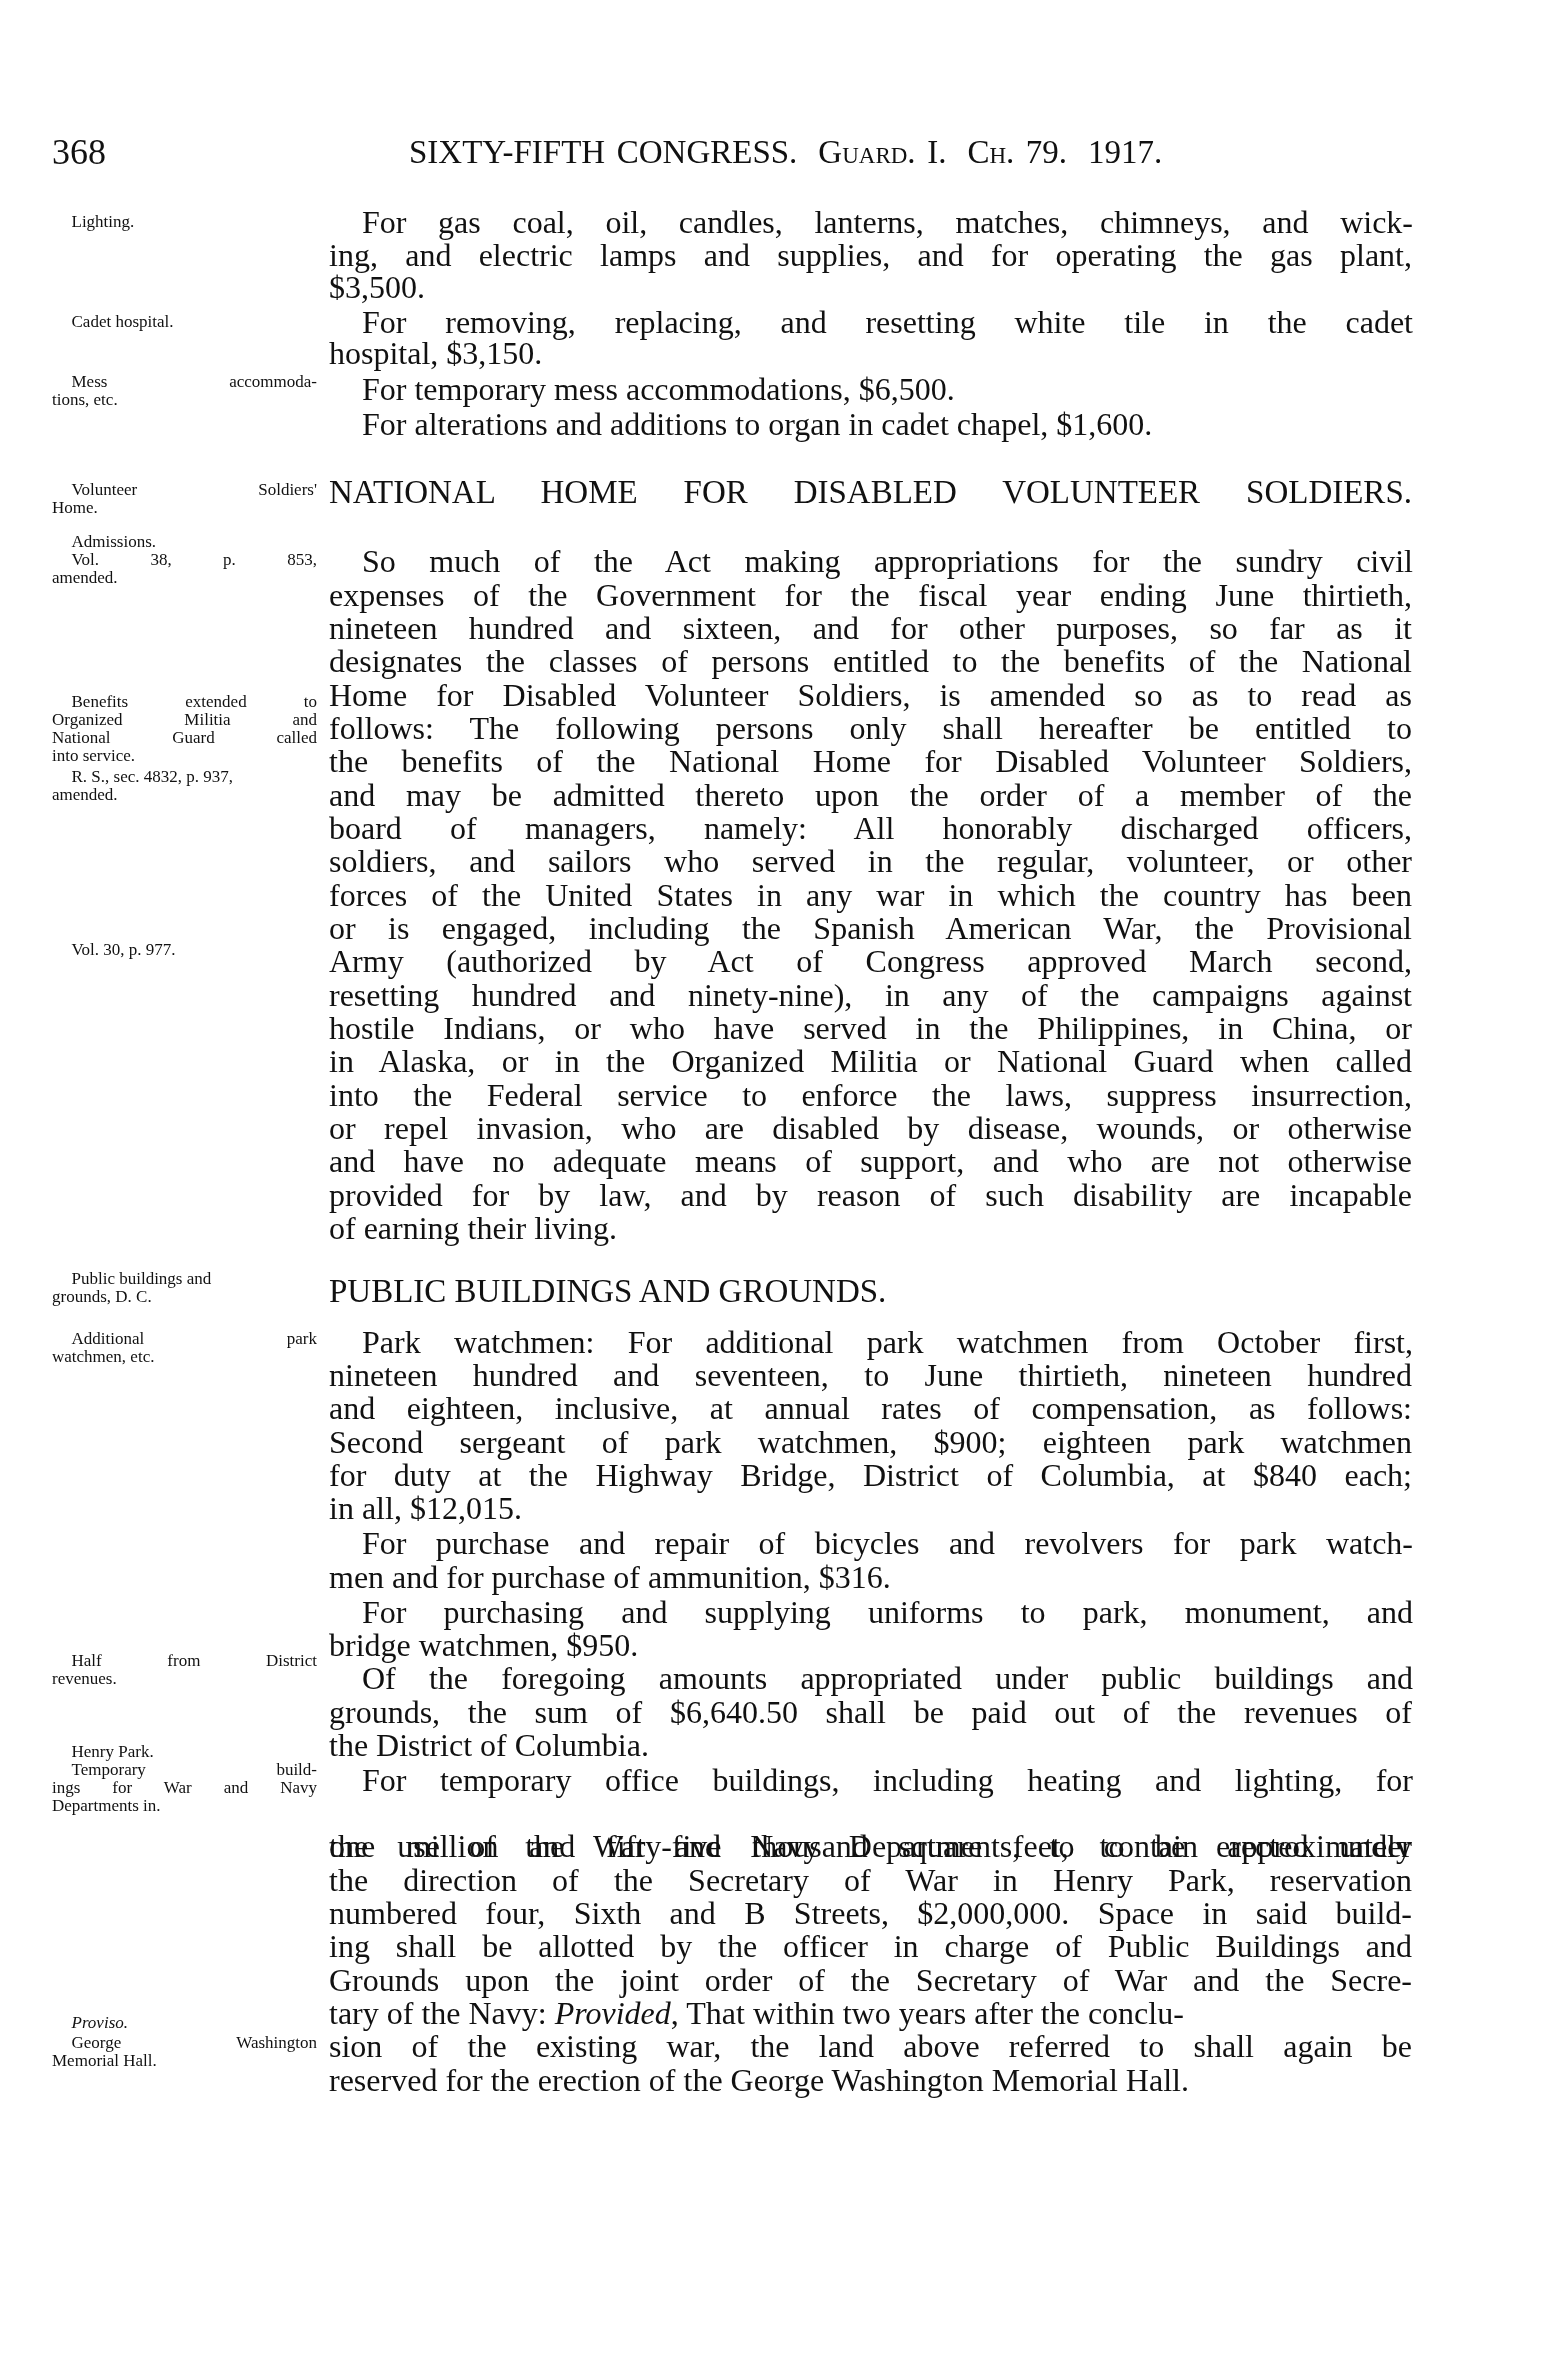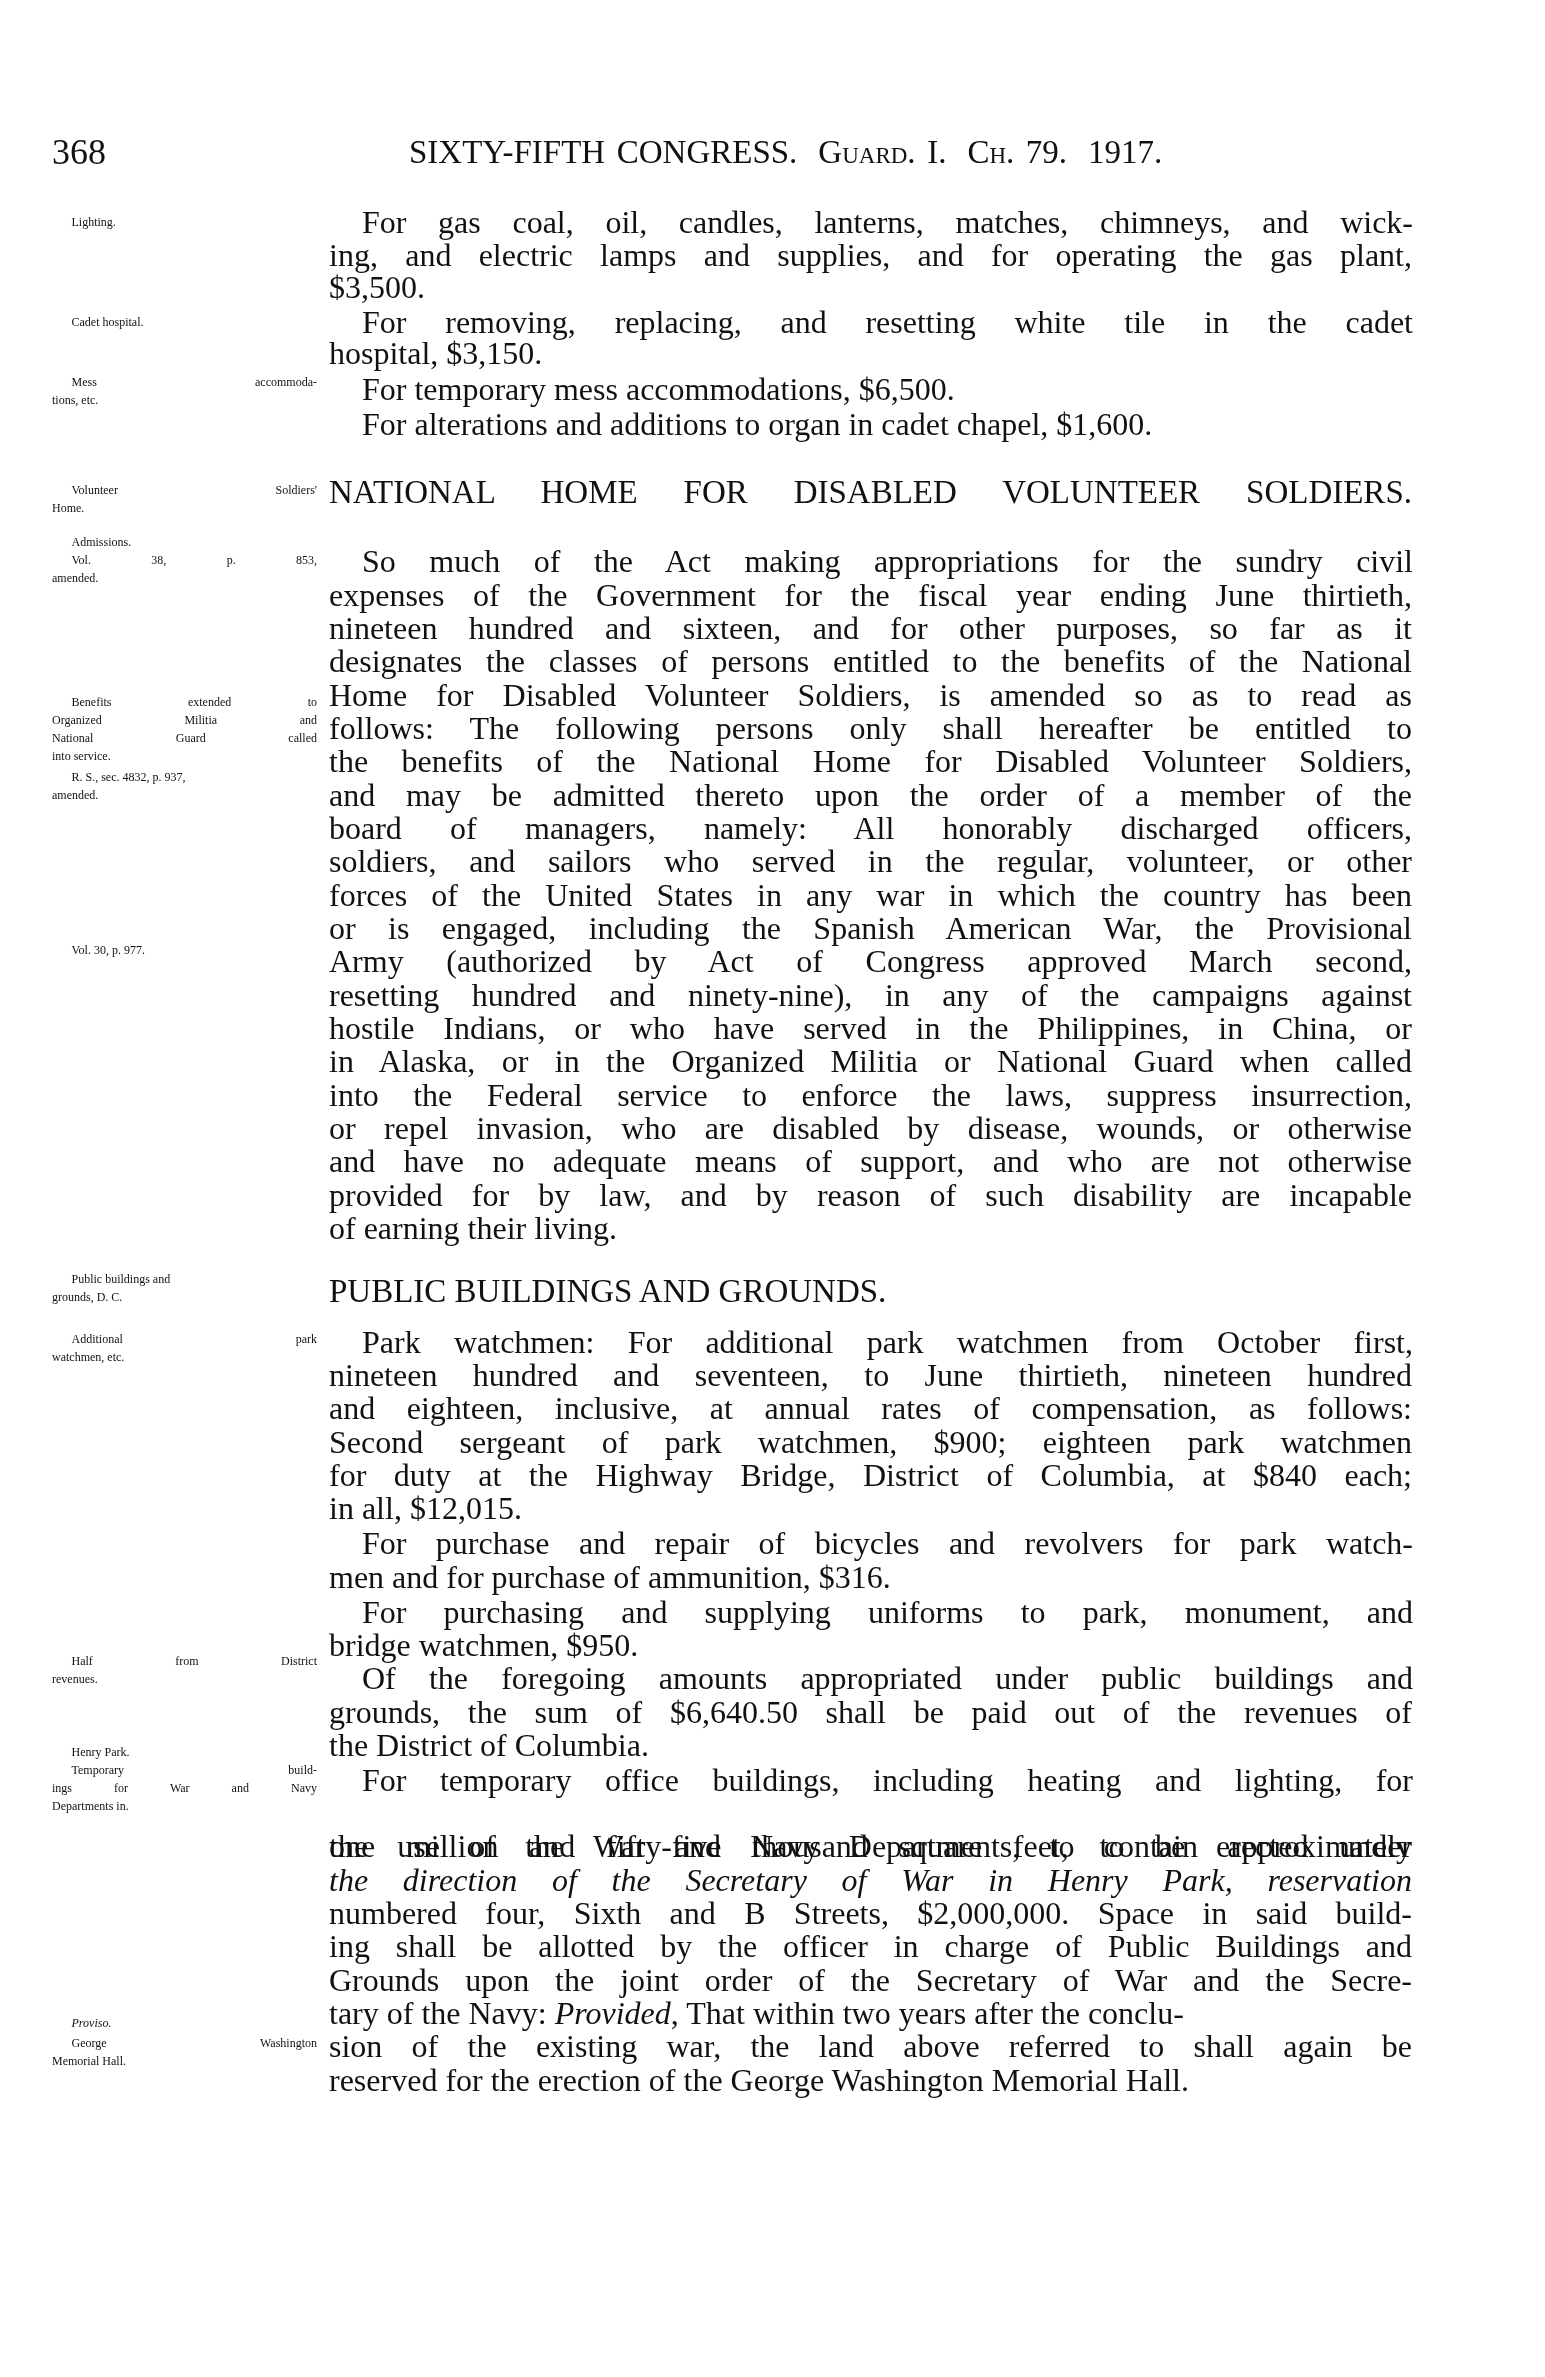--- a/index.html
+++ b/index.html
@@ -8,21 +8,21 @@
   .page-number { position: absolute; left: 52px; top: 133px; font-size: 36px; line-height: 39px; }
   .running-head { position: absolute; left: 409px; top: 133px; width: 927px; font-size: 33px; line-height: 39px;
                   white-space: nowrap; word-spacing: 3.3px; }
   .running-head .sc { font-variant: small-caps; }
   .running-head span { margin-right: 21px; }
   .line { position: absolute; left: 329px; width: 1083px; font-size: 32px; line-height: 33px; height: 33px;
           white-space: nowrap; overflow: visible; }
   .line.j { text-align: justify; text-align-last: justify; white-space: normal; }
   .line.ind { text-indent: 0; left: 362px; width: 1051px; }
   .heading { position: absolute; font-size: 33px; line-height: 36px; white-space: nowrap; }
-  .note { position: absolute; left: 52px; width: 265px; font-size: 12px; line-height: 18px; }
+  .note { position: absolute; left: 52px; width: 265px; font-size: 17px; line-height: 18px; }
   .note .nl { display: block; height: 18px; white-space: nowrap; }
   .note .nl.j { text-align: justify; text-align-last: justify; white-space: normal; }
   .note .nl.first { padding-left: 19.5px; }
   .it { font-style: italic; }
 </style>
 </head>
 <body>
 
 <div class="page-number">368</div>
 <div class="running-head">
@@ -78,21 +78,21 @@
 <div class="line j ind" style="top:1596px;">For purchasing and supplying uniforms to park, monument, and</div>
 <div class="line" style="top:1629px;">bridge watchmen, $950.</div>
 
 <div class="line j ind" style="top:1662px;">Of the foregoing amounts appropriated under public buildings and</div>
 <div class="line j" style="top:1696px;">grounds, the sum of $6,640.50 shall be paid out of the revenues of</div>
 <div class="line" style="top:1729px;">the District of Columbia.</div>
 
 <div class="line j ind" style="top:1764px;">For temporary office buildings, including heating and lighting, for</div>
 <div class="line j" style="top:1797px;margin-top:33px;">the use of the War and Navy Departments, to contain approximately</div>
 <div class="line j" style="top:1830px;">one million and fifty-five thousand square feet, to be erected under</div>
-<div class="line j" style="top:1864px;font-style:italic;">the direction of the Secretary of War in Henry Park, reservation</div>
+<div class="line j" style="top:1864px;">the direction of the Secretary of War in Henry Park, reservation</div>
 <div class="line j" style="top:1897px;">numbered four, Sixth and B Streets, $2,000,000.  Space in said build-</div>
 <div class="line j" style="top:1930px;">ing shall be allotted by the officer in charge of Public Buildings and</div>
 <div class="line j" style="top:1964px;">Grounds upon the joint order of the Secretary of War and the Secre-</div>
 <div class="line" style="top:1997px; display:flex; justify-content:space-between;">
   <span style="white-space:pre;"><span>tary of the Navy: </span><span class="it">Provided</span><span>, That within two years after the conclu-</span></span>
 </div>
 <div class="line j" style="top:2030px;">sion of the existing war, the land above referred to shall again be</div>
 <div class="line" style="top:2064px;">reserved for the erection of the George Washington Memorial Hall.</div>
 
 <div class="note" style="top:213px;">

